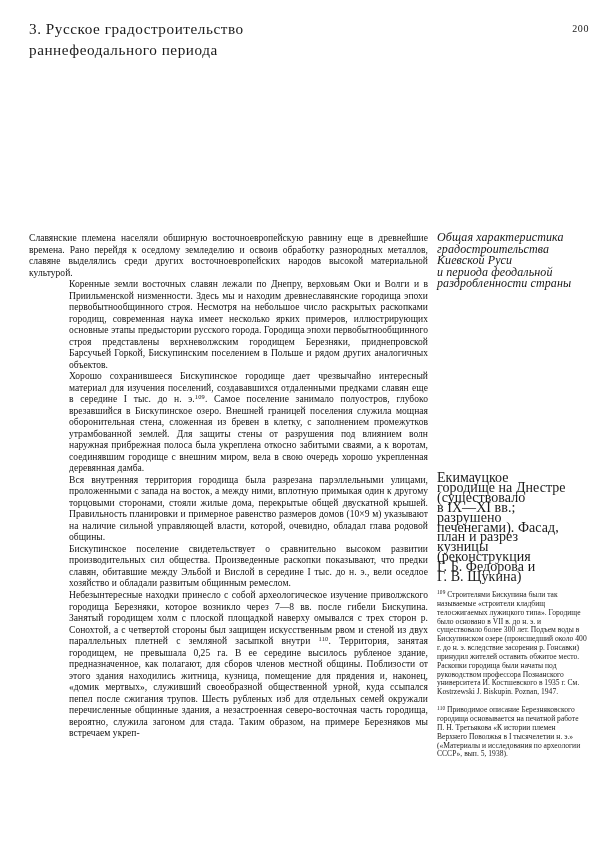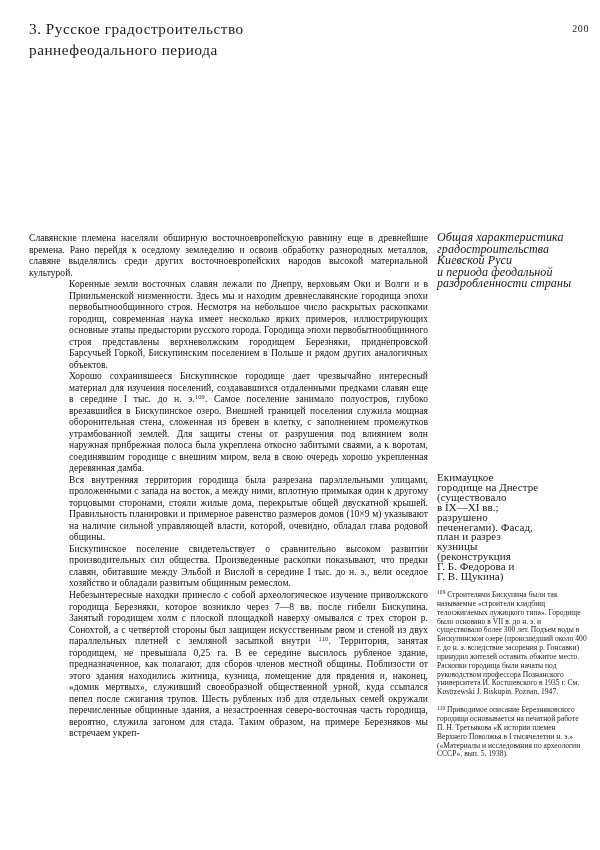--- a/index.html
+++ b/index.html
@@ -103,21 +103,21 @@
     line-height: 11.6px;
     color: #161616;
     letter-spacing: 0.1px;
     white-space: pre-line;
   }
   .figure-caption {
     position: absolute;
     left: 0;
     top: 241px;
     width: 142px;
-    font-size: 11px;
+    font-size: 14px;
     line-height: 9.9px;
     color: #1a1a1a;
     letter-spacing: 0.05px;
     white-space: pre-line;
   }
   .footnotes {
     position: absolute;
     left: 0;
     top: 359px;
     width: 150px;

